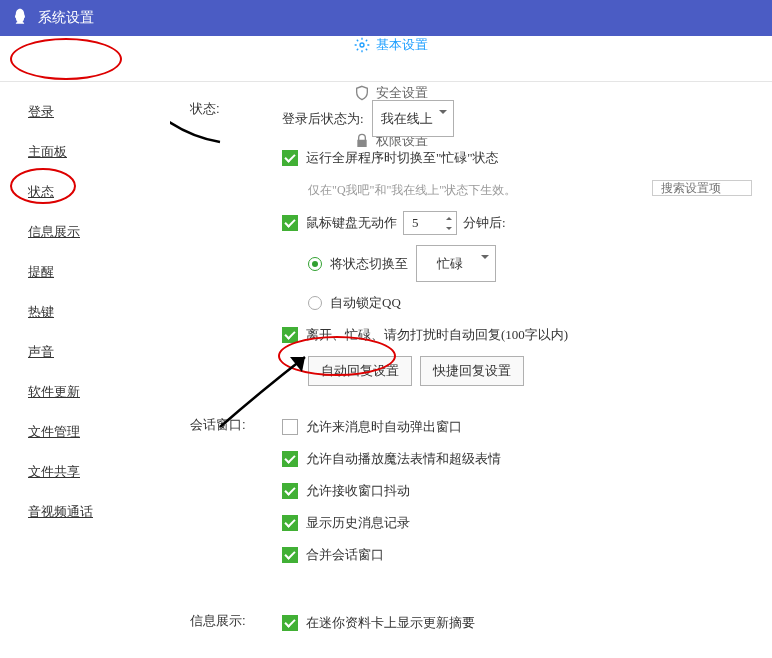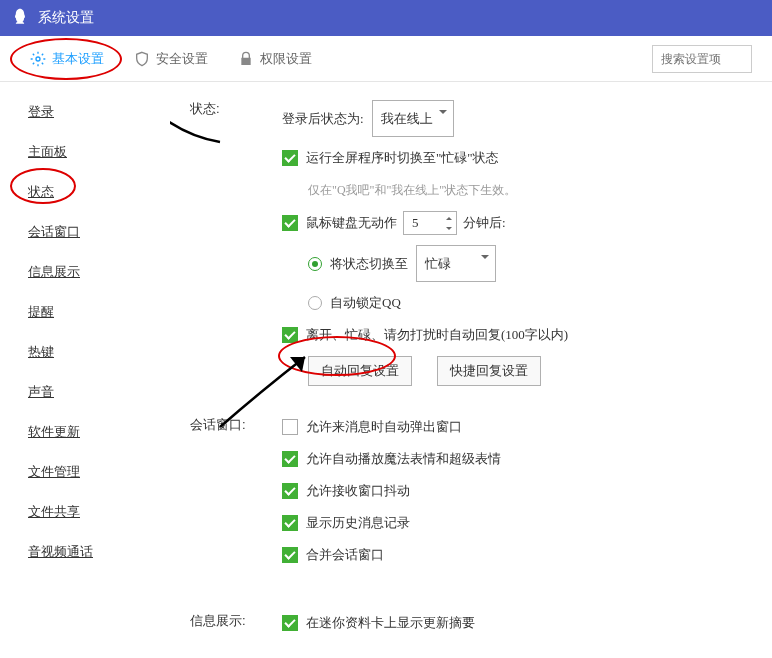--- a/index.html
+++ b/index.html
@@ -15,53 +15,53 @@
   .body { display: flex; height: 576px; }
   .sidebar { width: 170px; padding: 10px 0 10px 28px; overflow-y: auto; }
   .sidebar-item { height: 40px; display: flex; align-items: center; color: #333; cursor: pointer; font-size: 13px; text-decoration: underline; }
   .content { flex: 1; padding: 18px 20px; overflow-y: auto; position: relative; }
   .section { display: flex; margin-bottom: 20px; }
   .section-label { width: 92px; color: #333; flex-shrink: 0; }
   .section-body { flex: 1; }
   .row { display: flex; align-items: center; margin-bottom: 10px; min-height: 22px; font-family: Liberation Serif, serif; }
   .row.indent { padding-left: 26px; }
   .row-label { margin-right: 8px; }
-  .select { border: 1px solid #b0b0b0; background: #fff; height: 37px; display: inline-flex; align-items: center; padding: 0 20px 0 8px; position: relative; min-width: 80px; cursor: pointer; }
+  .select { border: 1px solid #b0b0b0; background: #fff; height: 37px; display: inline-flex; align-items: center; padding: 0 20px 0 8px; position: relative; min-width: 80px; cursor: pointer; justify-content: center; }
   .select::after { content: ""; position: absolute; right: 6px; top: 9px; border: 4px solid transparent; border-top-color: #666; }
   .checkbox { width: 16px; height: 16px; background: #41b035; display: inline-flex; align-items: center; justify-content: center; margin-right: 8px; flex-shrink: 0; position: relative; cursor: pointer; }
   .checkbox.unchecked { background: #fff; border: 1px solid #aaa; }
   .checkbox:not(.unchecked)::after { content: ""; width: 4px; height: 8px; border: solid #fff; border-width: 0 2px 2px 0; transform: rotate(45deg); margin-top: -2px; }
   .radio { width: 14px; height: 14px; border: 1px solid #31a030; border-radius: 50%; display: inline-flex; align-items: center; justify-content: center; margin-right: 8px; flex-shrink: 0; cursor: pointer; }
   .radio.unchecked { border-color: #aaa; }
   .radio:not(.unchecked)::after { content: ""; width: 6px; height: 6px; background: #31a030; border-radius: 50%; }
   .hint { color: #999; font-size: 12px; }
   .numbox { border: 1px solid #b0b0b0; width: 54px; height: 24px; display: inline-flex; align-items: center; padding: 0 16px 0 8px; position: relative; margin: 0 6px; }
   .numbox .spin { position: absolute; right: 0; top: 0; bottom: 0; width: 14px; display: flex; flex-direction: column; }
   .numbox .spin div { flex: 1; display: flex; align-items: center; justify-content: center; cursor: pointer; }
   .numbox .spin div::before { content: ""; border: 3px solid transparent; }
   .numbox .spin .up::before { border-bottom-color: #666; margin-bottom: 2px; }
   .numbox .spin .down::before { border-top-color: #666; margin-top: 2px; }
-  .btn { border: 1px solid #b0b0b0; background: #f9f9f9; padding: 5px 12px; font-size: 13px; cursor: pointer; display: inline-block; margin-right: 25px; }
+  .btn { border: 1px solid #b0b0b0; background: #f9f9f9; padding: 5px 12px; font-size: 13px; cursor: pointer; display: inline-block; margin-right: 8px; }
   
   .redcircle { position: absolute; border: 2px solid #d00; border-radius: 50%; pointer-events: none; }
   .arrow-svg { position: absolute; pointer-events: none; }
 </style>
 </head>
 <body>
 
 <div class="titlebar">
   <span>
     <svg viewBox="0 0 24 24">
         <path d="M12 2C9 2 7 5 7 8c0 1-1 2-1 4 0 1 .5 1 1 1 0 2 1 4 2 5-1 0-2 1-2 2h10c0-1-1-2-2-2 1-1 2-3 2-5 .5 0 1 0 1-1 0-2-1-3-1-4 0-3-2-6-5-6z"></path>
       </svg>
   </span>
   <span class="titlebar-text">系统设置</span>
 </div>
 
-<div class="tabs" style="position:relative;">
+<div class="tabs" style="position:relative;flex-direction:column;">
   <div class="tab active">
     <svg viewBox="0 0 24 24" fill="none" stroke="#1e9fff" stroke-width="2">
         <circle cx="12" cy="12" r="3"></circle>
         <path d="M12 1v3m0 16v3M4.2 4.2l2.1 2.1m11.4 11.4l2.1 2.1M1 12h3m16 0h3M4.2 19.8l2.1-2.1m11.4-11.4l2.1-2.1"></path>
       </svg>
     <span>基本设置</span>
   </div>
   <div class="tab">
     <svg viewBox="0 0 24 24" fill="none" stroke="#888" stroke-width="2">
         <path d="M12 2l8 3v6c0 5-3 9-8 11-5-2-8-6-8-11V5l8-3z"></path>
@@ -83,23 +83,20 @@
 
   <div class="sidebar" style="position:relative;">
     <div class="sidebar-item">
         <span>登录</span>
       </div>
     <div class="sidebar-item">
         <span>主面板</span>
       </div>
     <div class="sidebar-item">
         <span>状态</span>
-      </div>
-    <div class="sidebar-item">
-        <span>会话窗口</span>
       </div>
     <div class="sidebar-item">
         <span>信息展示</span>
       </div>
     <div class="sidebar-item">
         <span>提醒</span>
       </div>
     <div class="sidebar-item">
         <span>热键</span>
       </div>

